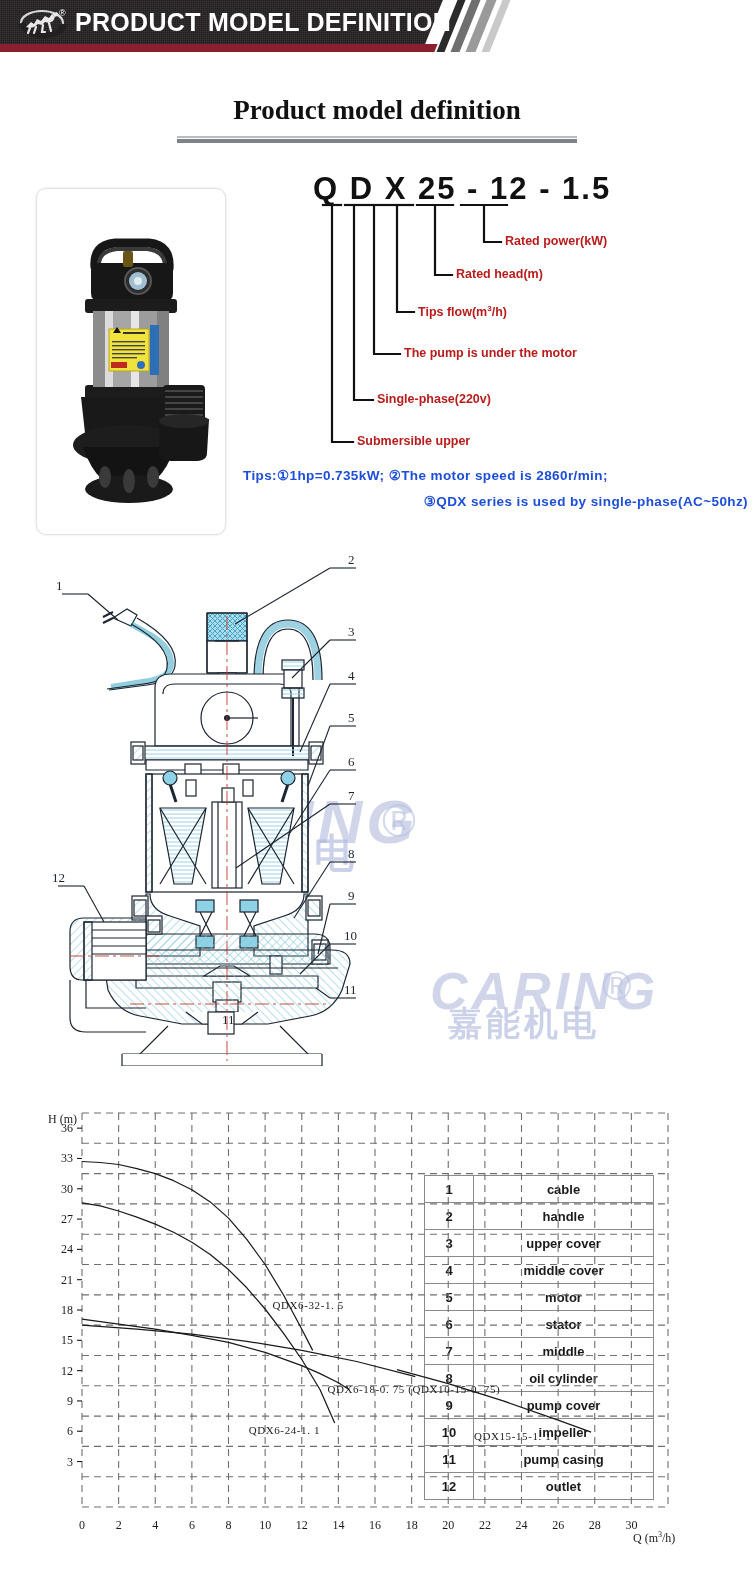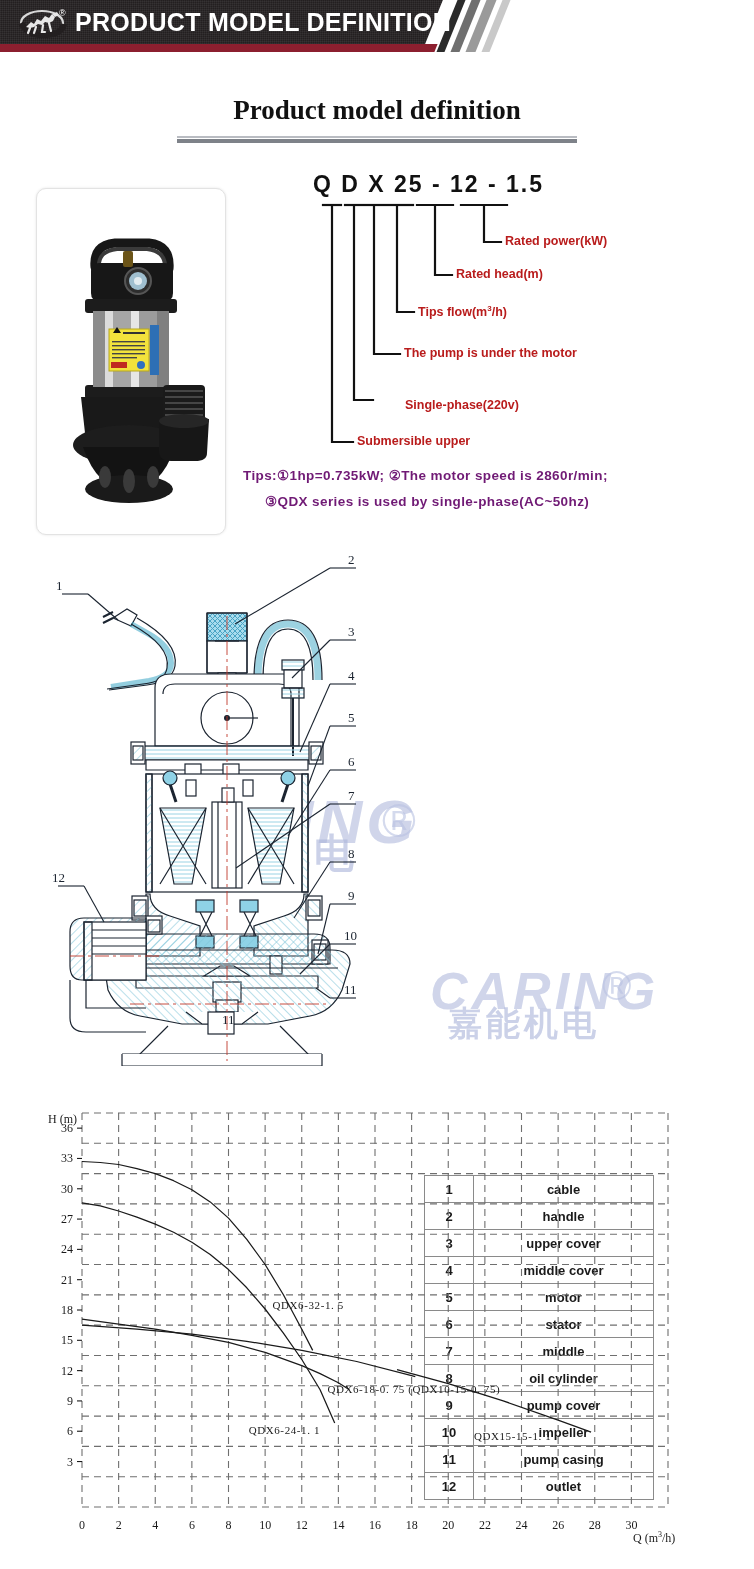--- a/index.html
+++ b/index.html
@@ -58,36 +58,36 @@
   .photo-frame{
     position:absolute;left:36px;top:188px;width:188px;height:345px;
     background:#fff;border:1px solid #e3e3e3;border-radius:10px;
     box-shadow:0 0 3px rgba(0,0,0,.10);
   }
 
   
   .model-wrap{position:absolute;left:245px;top:165px;width:509px;height:300px;}
   .model-code{
     position:absolute;left:68px;top:6px;
-    font-size:23px;font-weight:bold;color:#111;letter-spacing:2px;
+    font-size:31px;font-weight:bold;color:#111;letter-spacing:2px;
     font-family:"Liberation Sans", sans-serif;white-space:nowrap;
   }
   .model-wrap .lbl{
     position:absolute;font-size:12.5px;font-weight:bold;color:#b91c1c;white-space:nowrap;
   }
   .model-wrap .lbl sup{font-size:8px;vertical-align:super;}
   .model-wrap svg{position:absolute;left:0;top:0;}
 
   
   .tips{
     position:absolute;left:243px;top:463px;width:505px;
-    font-size:13.5px;font-weight:bold;color:#701a75;line-height:26px;
+    font-size:13.5px;font-weight:bold;color:#1d4ed8;line-height:26px;
     letter-spacing:.4px;
   }
-  .tips .ln2,.tips .ln3{padding-left:22px;display:block;}
+  .tips .ln2,.tips .ln3{padding-left:22px;display:block;text-align:right;}
 
   
   .tech{position:absolute;left:0;top:556px;width:754px;height:510px;}
   .tech svg{position:absolute;left:0;top:0;}
 
   
   .wm{position:absolute;pointer-events:none;user-select:none;}
   .wm-caring{
     font-family:"Liberation Sans", sans-serif;font-weight:bold;font-style:italic;
     color:#aab4da;font-size:62px;letter-spacing:4px;opacity:.55;
@@ -238,21 +238,21 @@
       <path d="M109 40 L109 235 L128 235"></path>
 
       <path d="M87 40 L87 277 L108 277"></path>
     </g>
   </svg>
 
   <div class="lbl" style="left:260px;top:69px;">Rated power(kW)</div>
   <div class="lbl" style="left:211px;top:102px;">Rated head(m)</div>
   <div class="lbl" style="left:173px;top:139px;"><span>Tips flow(m</span><sup>3</sup><span>/h)</span></div>
   <div class="lbl" style="left:159px;top:181px;">The pump is under the motor</div>
-  <div class="lbl" style="left:132px;top:233px;margin-left:28px;">Single-phase(220v)</div>
+  <div class="lbl" style="left:132px;top:227px;">Single-phase(220v)</div>
   <div class="lbl" style="left:112px;top:269px;">Submersible upper</div>
 </div>
 
 <div class="tips">
   <span class="ln1">Tips:①1hp=0.735kW; ②The motor speed is 2860r/min;</span>
   <span class="ln2">③QDX series is used by single-phase(AC~50hz)</span>
 </div>
 
 <div class="tech">
 

